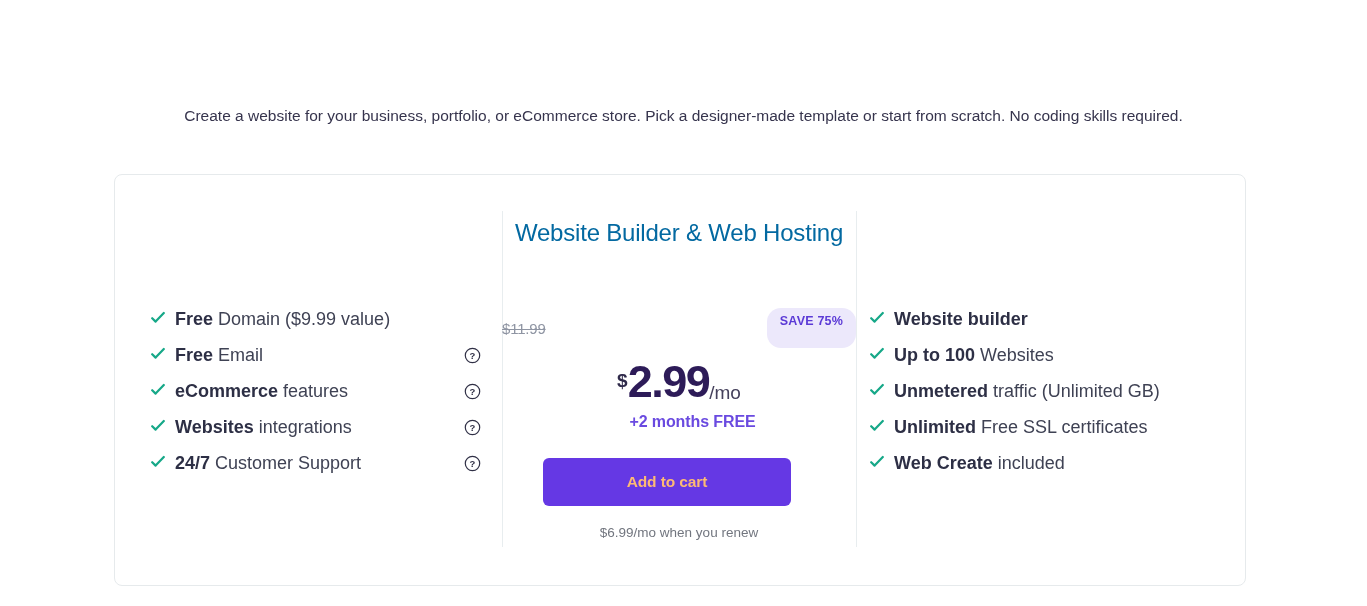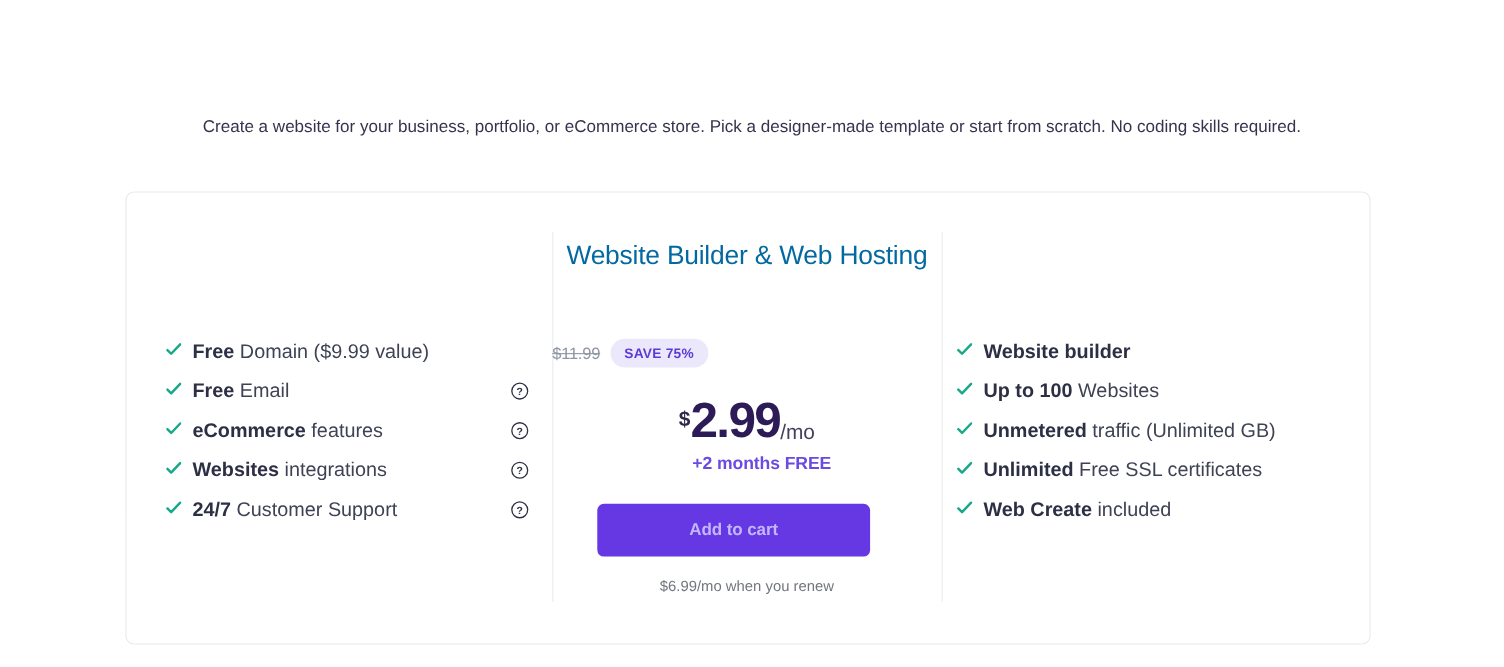--- a/index.html
+++ b/index.html
@@ -134,36 +134,36 @@
     line-height: 32px;
     letter-spacing: -0.2px;
   }
 
   .price-old-row {
     position: absolute;
     left: 0; top: 133px;
     width: 354px;
     display: flex;
     align-items: center;
-    justify-content: flex-start;
+    justify-content: space-between;
     gap: 9px;
   }
   .price-old {
     font-size: 15px;
     color: #8f95a3;
     text-decoration: line-through;
     letter-spacing: -0.2px;
   }
   .save-badge {
     background: #ece8fb;
     color: #5b3ad6;
     font-size: 12.5px;
     font-weight: 700;
     letter-spacing: 0.2px;
-    padding: 6px 13px 6px 13px;
+    padding: 6px 13px 20px 13px;
     border-radius: 14px;
     line-height: 14px;
   }
 
   .price-main {
     position: absolute;
     left: 0; top: 184px;
     width: 354px;
     text-align: center;
     line-height: 1;
@@ -201,21 +201,21 @@
   }
 
   .cta-button {
     position: absolute;
     left: 41px; top: 283px;
     width: 248px;
     height: 48px;
     background: #6538e4;
     border: none;
     border-radius: 6px;
-    color: #c4b5fd;
+    color: #fdba74;
     font-family: "Liberation Sans", sans-serif;
     font-size: 15.5px;
     font-weight: 700;
     letter-spacing: -0.1px;
     cursor: pointer;
     text-align: center;
   }
 
   .renew-note {
     position: absolute;

